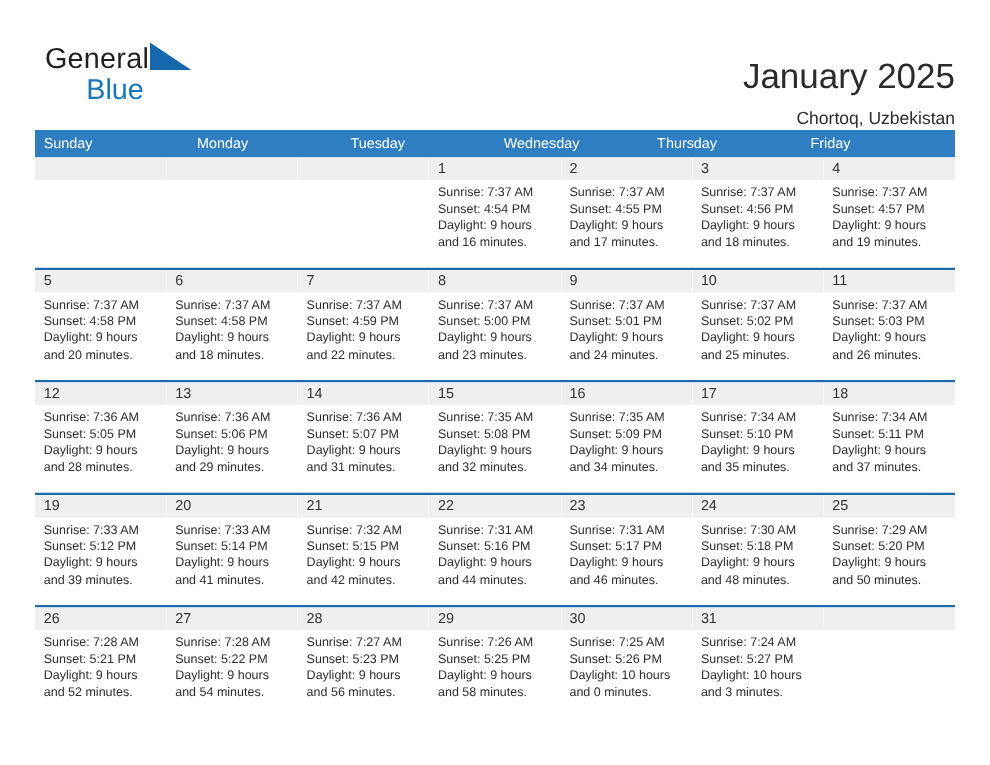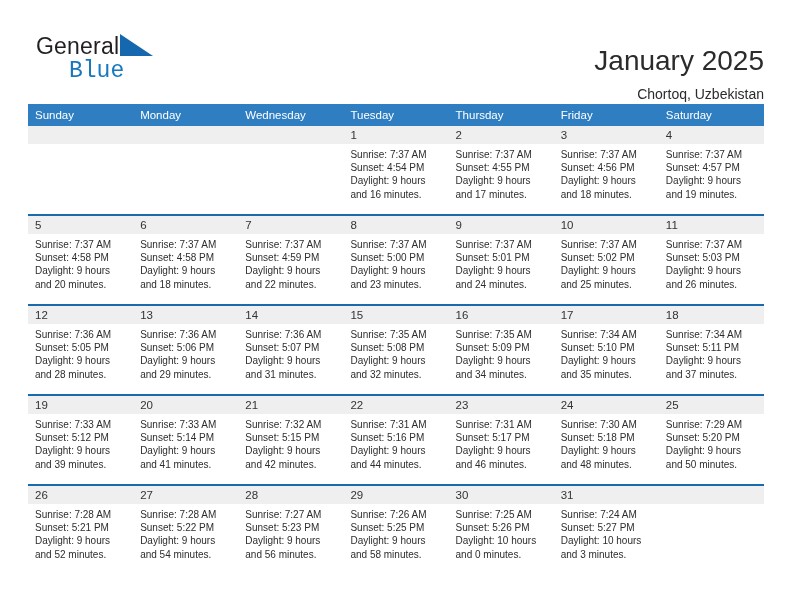--- a/index.html
+++ b/index.html
@@ -44,21 +44,21 @@
     line-height: 24px;
     font-family: "Liberation Sans", sans-serif;
   }
   .brand-blue {
     font-size: 23px;
     color: #1878be;
     line-height: 24px;
     margin-left: 33px;
     display: block;
     margin-top: 1px;
-    font-family: Liberation Mono, monospace;
+    font-family: Liberation Sans, sans-serif;
   }
   .brand-row1 {
     display: flex;
     align-items: flex-end;
   }
   .brand-triangle {
     display: inline-block;
     width: 0;
     height: 0;
     margin-left: 1px;
@@ -172,25 +172,24 @@
       <div class="cal-title">January 2025</div>
       <div class="cal-subtitle">Chortoq, Uzbekistan</div>
     </div>
 
   </div>
 
   <div class="calendar">
     <div class="weekday-row" id="weekday-row">
         <div class="weekday">Sunday</div>
         <div class="weekday">Monday</div>
+        <div class="weekday">Tuesday</div>
         <div class="weekday">Wednesday</div>
-        <div class="weekday">Tuesday</div>
         <div class="weekday">Thursday</div>
         <div class="weekday">Friday</div>
-        <div class="weekday">Saturday</div>
       </div>
     <div id="weeks-container">
         <div class="week-row first">
           <div class="day-cell empty">
             <span class="day-num"></span>
             <div class="day-body">
               <div></div>
               <div></div>
               <div></div>
               <div></div>

